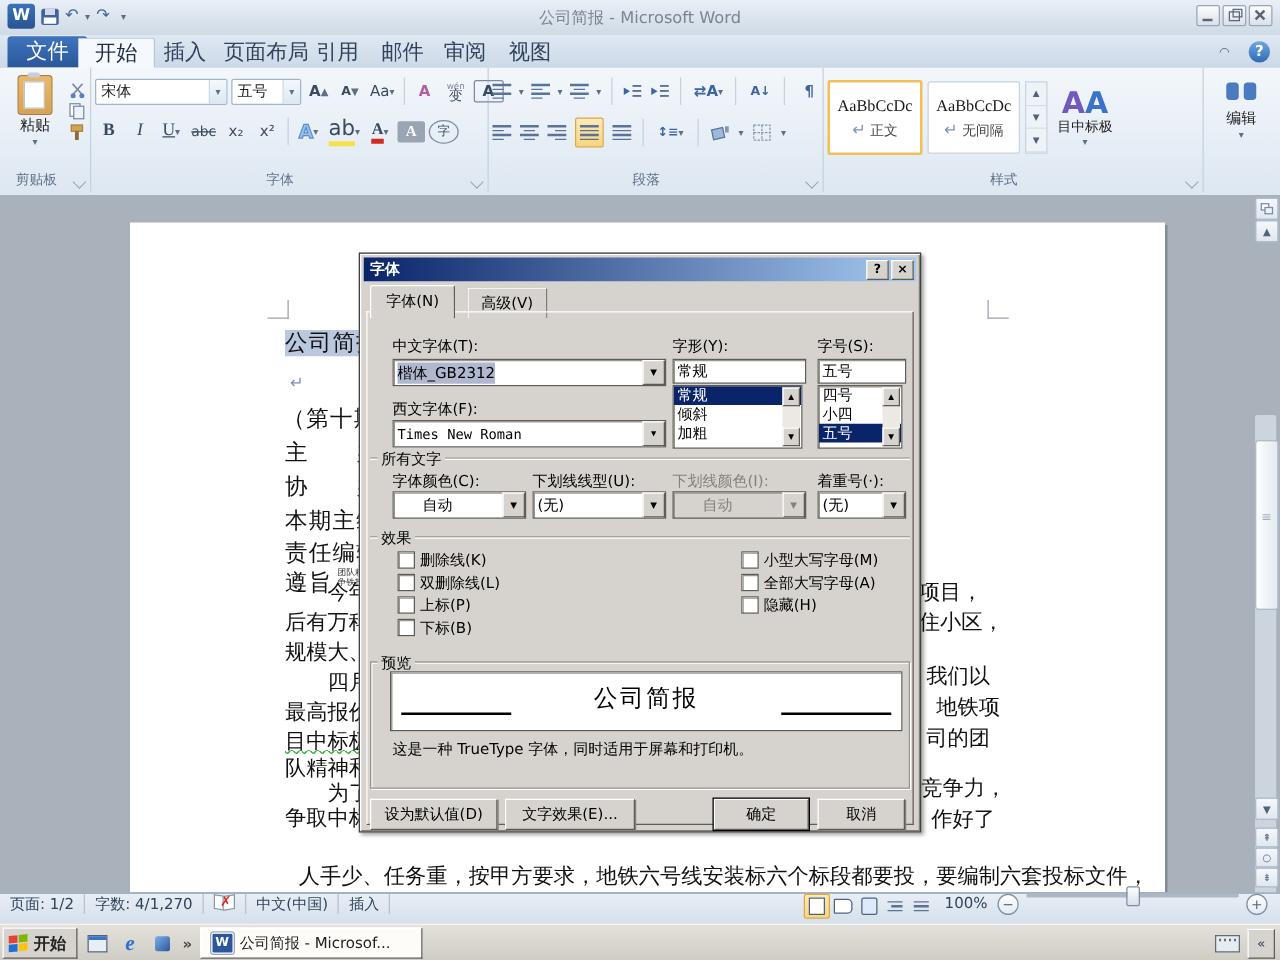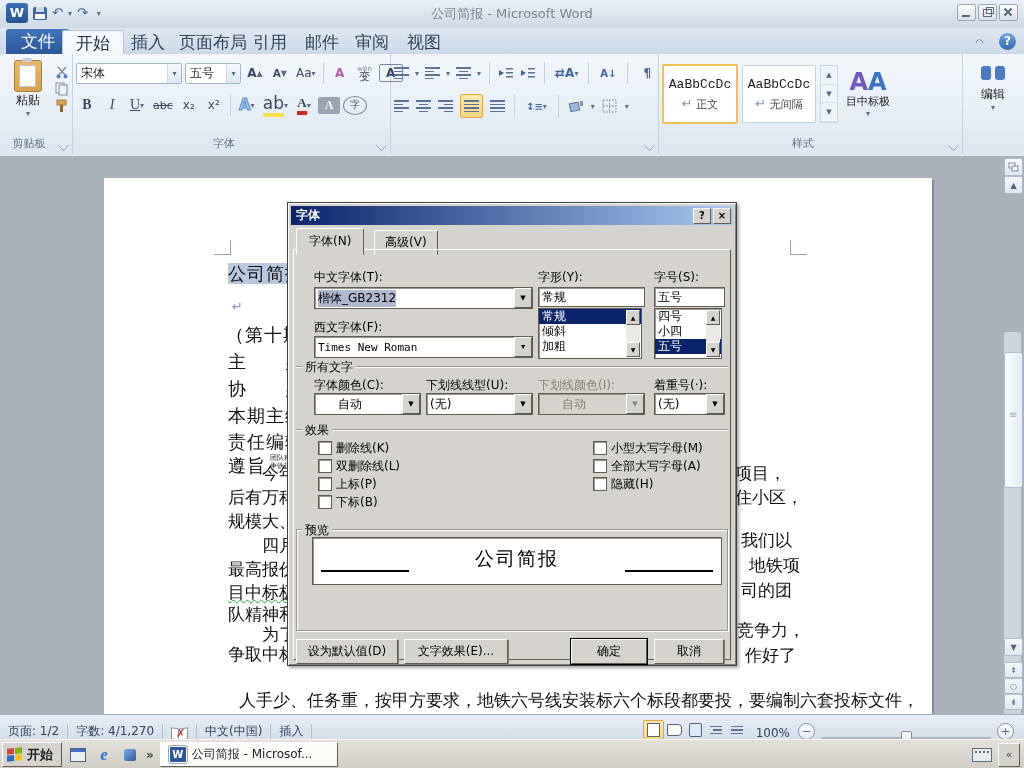--- a/index.html
+++ b/index.html
@@ -56,21 +56,21 @@
   .clip:before{content:"";position:absolute;left:4px;top:4px;width:15px;height:20px;background:#fff;border:1px solid #b9c4d2;}
   .clip:after{content:"";position:absolute;left:7px;top:-3px;width:10px;height:4px;background:#c9cfd8;border-radius:2px;}
   .lines-icon{display:inline-block;width:15px;}
   .lines-icon i{display:block;height:1.5px;background:#5d7396;margin:2px 0;}
   .li-l i:nth-child(2n){width:9px;} .li-c i:nth-child(2n){width:9px;margin-left:3px;}
   .li-r i:nth-child(2n){width:9px;margin-left:6px;} .li-j i{width:15px;}
   .active-tool{background:linear-gradient(#fde9b8,#f8d57e);border:1px solid #e0a83c;border-radius:2px;}
   .stylecard{width:72px;height:56px;background:#fff;border:1px solid #c8d4e2;border-radius:2px;
     display:flex;flex-direction:column;align-items:center;justify-content:center;gap:4px;}
   .stylecard.sel{border:2px solid #f2c056;}
-  .scsample{font-family:Liberation Mono, monospace;font-size:13px;color:#1a1a1a;white-space:nowrap;}
+  .scsample{font-family:Liberation Serif, serif;font-size:13px;color:#1a1a1a;white-space:nowrap;}
   .scname{font-size:11px;color:#444;}
   .gallerybar{width:16px;height:56px;display:flex;flex-direction:column;border:1px solid #c8d4e2;background:#eef3f8;}
   .gallerybar div{flex:1;display:flex;align-items:center;justify-content:center;font-size:7px;color:#51637c;border-bottom:1px solid #d5dfe9;}
   .bigA{font-size:24px;font-weight:bold;color:#7159c0;line-height:24px;}
   .bigA span{color:#3b74c7;}
   .binoc{width:26px;height:18px;position:relative;}
   .binoc:before,.binoc:after{content:"";position:absolute;top:2px;width:10px;height:14px;background:#4a7bc0;border-radius:3px;}
   .binoc:before{left:1px;} .binoc:after{right:1px;}
   
   #doc{left:0;top:156px;width:1024px;height:558px;background:#a9b1ba;overflow:hidden;}
@@ -125,21 +125,21 @@
   .cb{position:absolute;width:12px;height:12px;background:#fff;border:1px solid #5f5c56;box-shadow:inset 1px 1px 0 #9a968f;}
   .dbtn{position:absolute;height:23px;background:#d6d3ce;border:1px solid;border-color:#fff #5f5c56 #5f5c56 #fff;
     box-shadow:1px 1px 0 #84807a;display:flex;align-items:center;justify-content:center;font-size:12px;}
   .dbtn.def{outline:1px solid #000;}
   #pvbox{position:absolute;left:24px;top:334px;width:408px;height:46px;background:#fff;
     border:1px solid #5f5c56;box-shadow:inset 1px 1px 0 #9a968f;}
   #pvtext{position:absolute;left:0;right:0;top:8px;text-align:center;font-size:19px;letter-spacing:2px;}
   .pvline{position:absolute;top:32px;height:2px;background:#000;}
   
   #statusbar{left:0;top:714px;width:1024px;height:25px;background:linear-gradient(#e8eef5,#d4dfeb);
-    border-top:1px solid #9fafc2;display:flex;align-items:flex-end;font-size:12px;color:#31435c;}
+    border-top:1px solid #9fafc2;display:flex;align-items:flex-start;font-size:12px;color:#31435c;}
   .ssep{width:1px;height:16px;background:#b4c1d0;margin:0 8px;}
   .viewbtn{width:19px;height:18px;border:1px solid transparent;border-radius:2px;display:flex;align-items:center;justify-content:center;}
   .viewbtn.on{background:linear-gradient(#fde9b8,#f8d57e);border-color:#e0a83c;}
   .vicon{width:11px;height:12px;border:1px solid #51637c;background:#fff;}
   .vicon2{width:13px;height:10px;border:1px solid #51637c;background:#fff;border-radius:1px 4px 4px 1px;}
   .zoomc{width:15px;height:15px;border-radius:50%;border:1px solid #7f8fa3;color:#51637c;
     display:flex;align-items:center;justify-content:center;font-size:11px;background:linear-gradient(#fff,#e3eaf2);}
   .ztrack{width:170px;height:3px;background:#aab8c8;border-radius:2px;margin:0 6px;position:relative;}
   .zhandle{position:absolute;left:80px;top:-6px;width:9px;height:14px;background:linear-gradient(#fdfdfd,#d9e1ea);
     border:1px solid #7f8fa3;border-radius:2px;}
@@ -411,20 +411,21 @@
             <rect x="2" y="4" width="9" height="8" fill="#9db8dd" stroke="#5d7396" transform="rotate(-12 6 8)"></rect>
             <rect x="12" y="2" width="3" height="5" fill="#8a97a8"></rect>
           </svg>
           <span class="mini">▾</span>
         <svg width="16" height="14">
             <rect x="1" y="1" width="13" height="12" fill="none" stroke="#8a97a8" stroke-dasharray="2 1"></rect>
             <path d="M1 7 H14 M7.5 1 V13" stroke="#8a97a8" stroke-dasharray="2 1" fill="none"></path>
           </svg>
           <span class="mini">▾</span>
       </div>
+      <div class="glabel">段落</div>
       <div class="launcher"></div>
     </div>
 
     <div class="group" style="left:658px;width:304px">
       <div class="rrow" style="top:10px;gap:4px">
         <div class="stylecard sel">
           <span class="scsample">AaBbCcDc</span>
           <span class="scname"><span class="pmark">↵</span> <span>正文</span></span>
         </div>
         <div class="stylecard">
@@ -602,20 +603,21 @@
     <div class="cb" style="left:305px;top:274px"></div>
     <div class="dlbl" style="left:323px;top:273px">隐藏(H)</div>
 
     <div class="etchbox" style="left:8px;top:326px;width:430px;height:100px"></div>
     <div class="dlbl" style="left:14px;top:319px;background:#d6d3ce;padding:0 3px">预览</div>
     <div id="pvbox">
       <div id="pvtext">公司简报</div>
       <div class="pvline" style="left:8px;width:88px"></div>
       <div class="pvline" style="right:8px;width:88px"></div>
     </div>
+    <div class="dlbl" style="left:26px;top:388px">这是一种 TrueType 字体，同时适用于屏幕和打印机。</div>
 
     <div class="dbtn" style="left:8px;top:436px;width:100px">设为默认值(D)</div>
     <div class="dbtn" style="left:116px;top:436px;width:102px">文字效果(E)...</div>
     <div class="dbtn def" style="left:283px;top:436px;width:74px">确定</div>
     <div class="dbtn" style="left:366px;top:436px;width:68px">取消</div>
   </div>
 
   <div id="statusbar" class="abs">
     <span style="margin-left:8px">页面: 1/2</span>
     <span class="ssep"></span>

